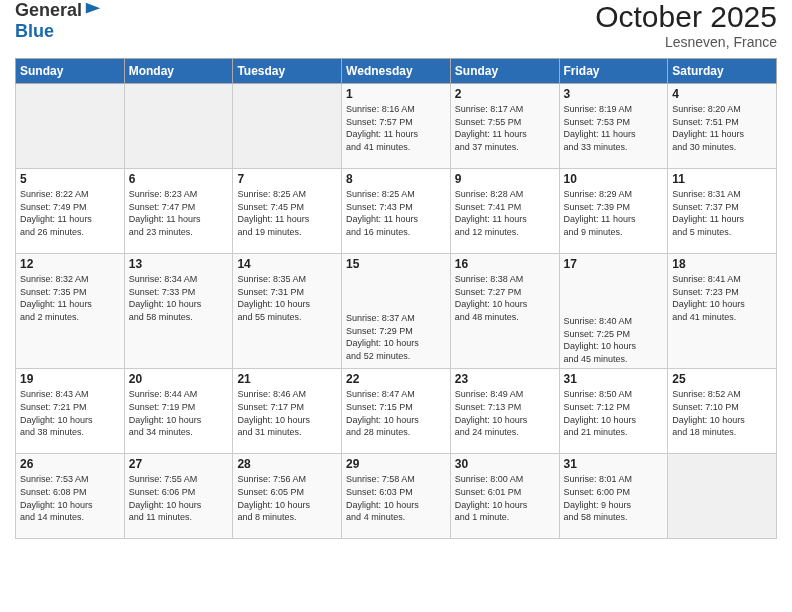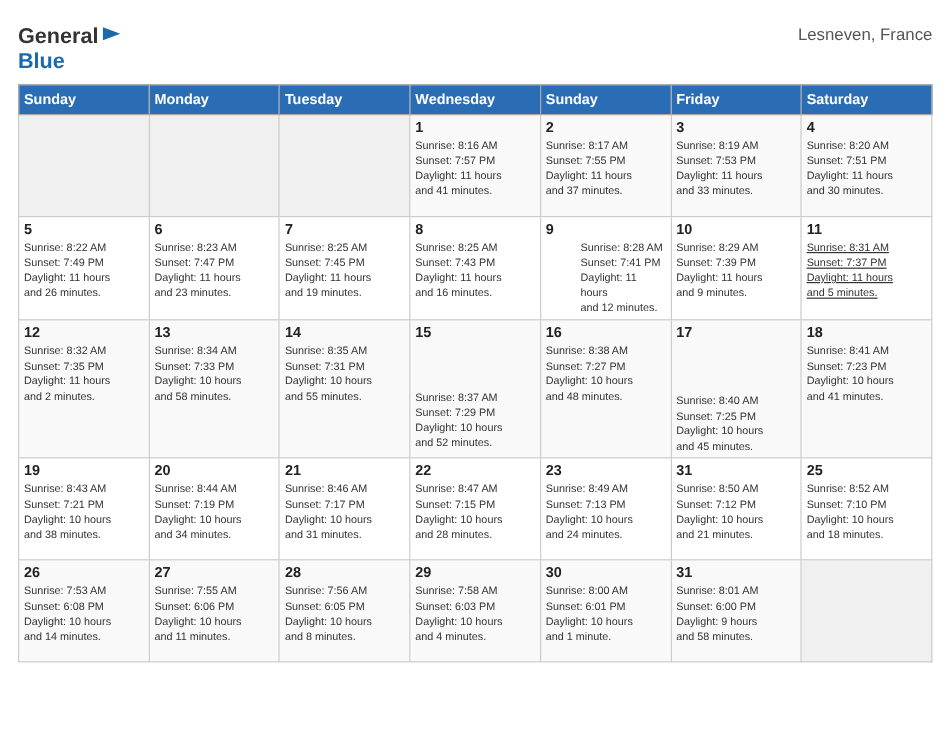--- a/index.html
+++ b/index.html
@@ -7,21 +7,21 @@
       font-family: Arial, sans-serif;
       background: #fff;
       width: 792px;
       height: 612px;
       overflow: hidden;
     }
     .page {
       width: 792px;
       height: 612px;
       background: #fff;
-      padding: 20px 15px 10px 15px;
+      padding: 0 15px 10px 15px;
     }
     .header {
       display: flex;
       justify-content: space-between;
       align-items: flex-start;
       margin-bottom: 8px;
     }
     .logo {
       display: flex;
       align-items: center;
@@ -109,20 +109,21 @@
         <div style="display:flex;align-items:center">
           <span class="logo-general">General</span>
           <svg class="logo-icon" viewBox="0 0 20 20">
             <polygon points="2,2 18,8 2,14" fill="#1a6aab"></polygon>
           </svg>
         </div>
         <span class="logo-blue">Blue</span>
       </div>
     </div>
     <div class="title-block">
+      <div class="month-title">October 2025</div>
       <div class="location">Lesneven, France</div>
     </div>
   </div>
 
   <table class="calendar">
     <thead>
       <tr>
         <th>Sunday</th>
         <th>Monday</th>
         <th>Tuesday</th>
@@ -190,35 +191,35 @@
           </td>
           <td>
             <span class="day-number">8</span>
             <div class="day-info" style="white-space: pre-line;">Sunrise: 8:25 AM
 Sunset: 7:43 PM
 Daylight: 11 hours
 and 16 minutes.</div>
           </td>
           <td>
             <span class="day-number">9</span>
-            <div class="day-info" style="white-space: pre-line; margin-left: 29px;">Sunrise: 8:28 AM
+            <div class="day-info" style="white-space: pre-line;">Sunrise: 8:28 AM
 Sunset: 7:41 PM
 Daylight: 11 hours
 and 12 minutes.</div>
           </td>
           <td>
             <span class="day-number">10</span>
             <div class="day-info" style="white-space: pre-line;">Sunrise: 8:29 AM
 Sunset: 7:39 PM
 Daylight: 11 hours
 and 9 minutes.</div>
           </td>
           <td>
             <span class="day-number">11</span>
-            <div class="day-info" style="white-space: pre-line; text-decoration: underline;">Sunrise: 8:31 AM
+            <div class="day-info" style="white-space: pre-line;">Sunrise: 8:31 AM
 Sunset: 7:37 PM
 Daylight: 11 hours
 and 5 minutes.</div>
           </td>
         </tr>
         <tr>
           <td>
             <span class="day-number">12</span>
             <div class="day-info" style="white-space: pre-line;">Sunrise: 8:32 AM
 Sunset: 7:35 PM

